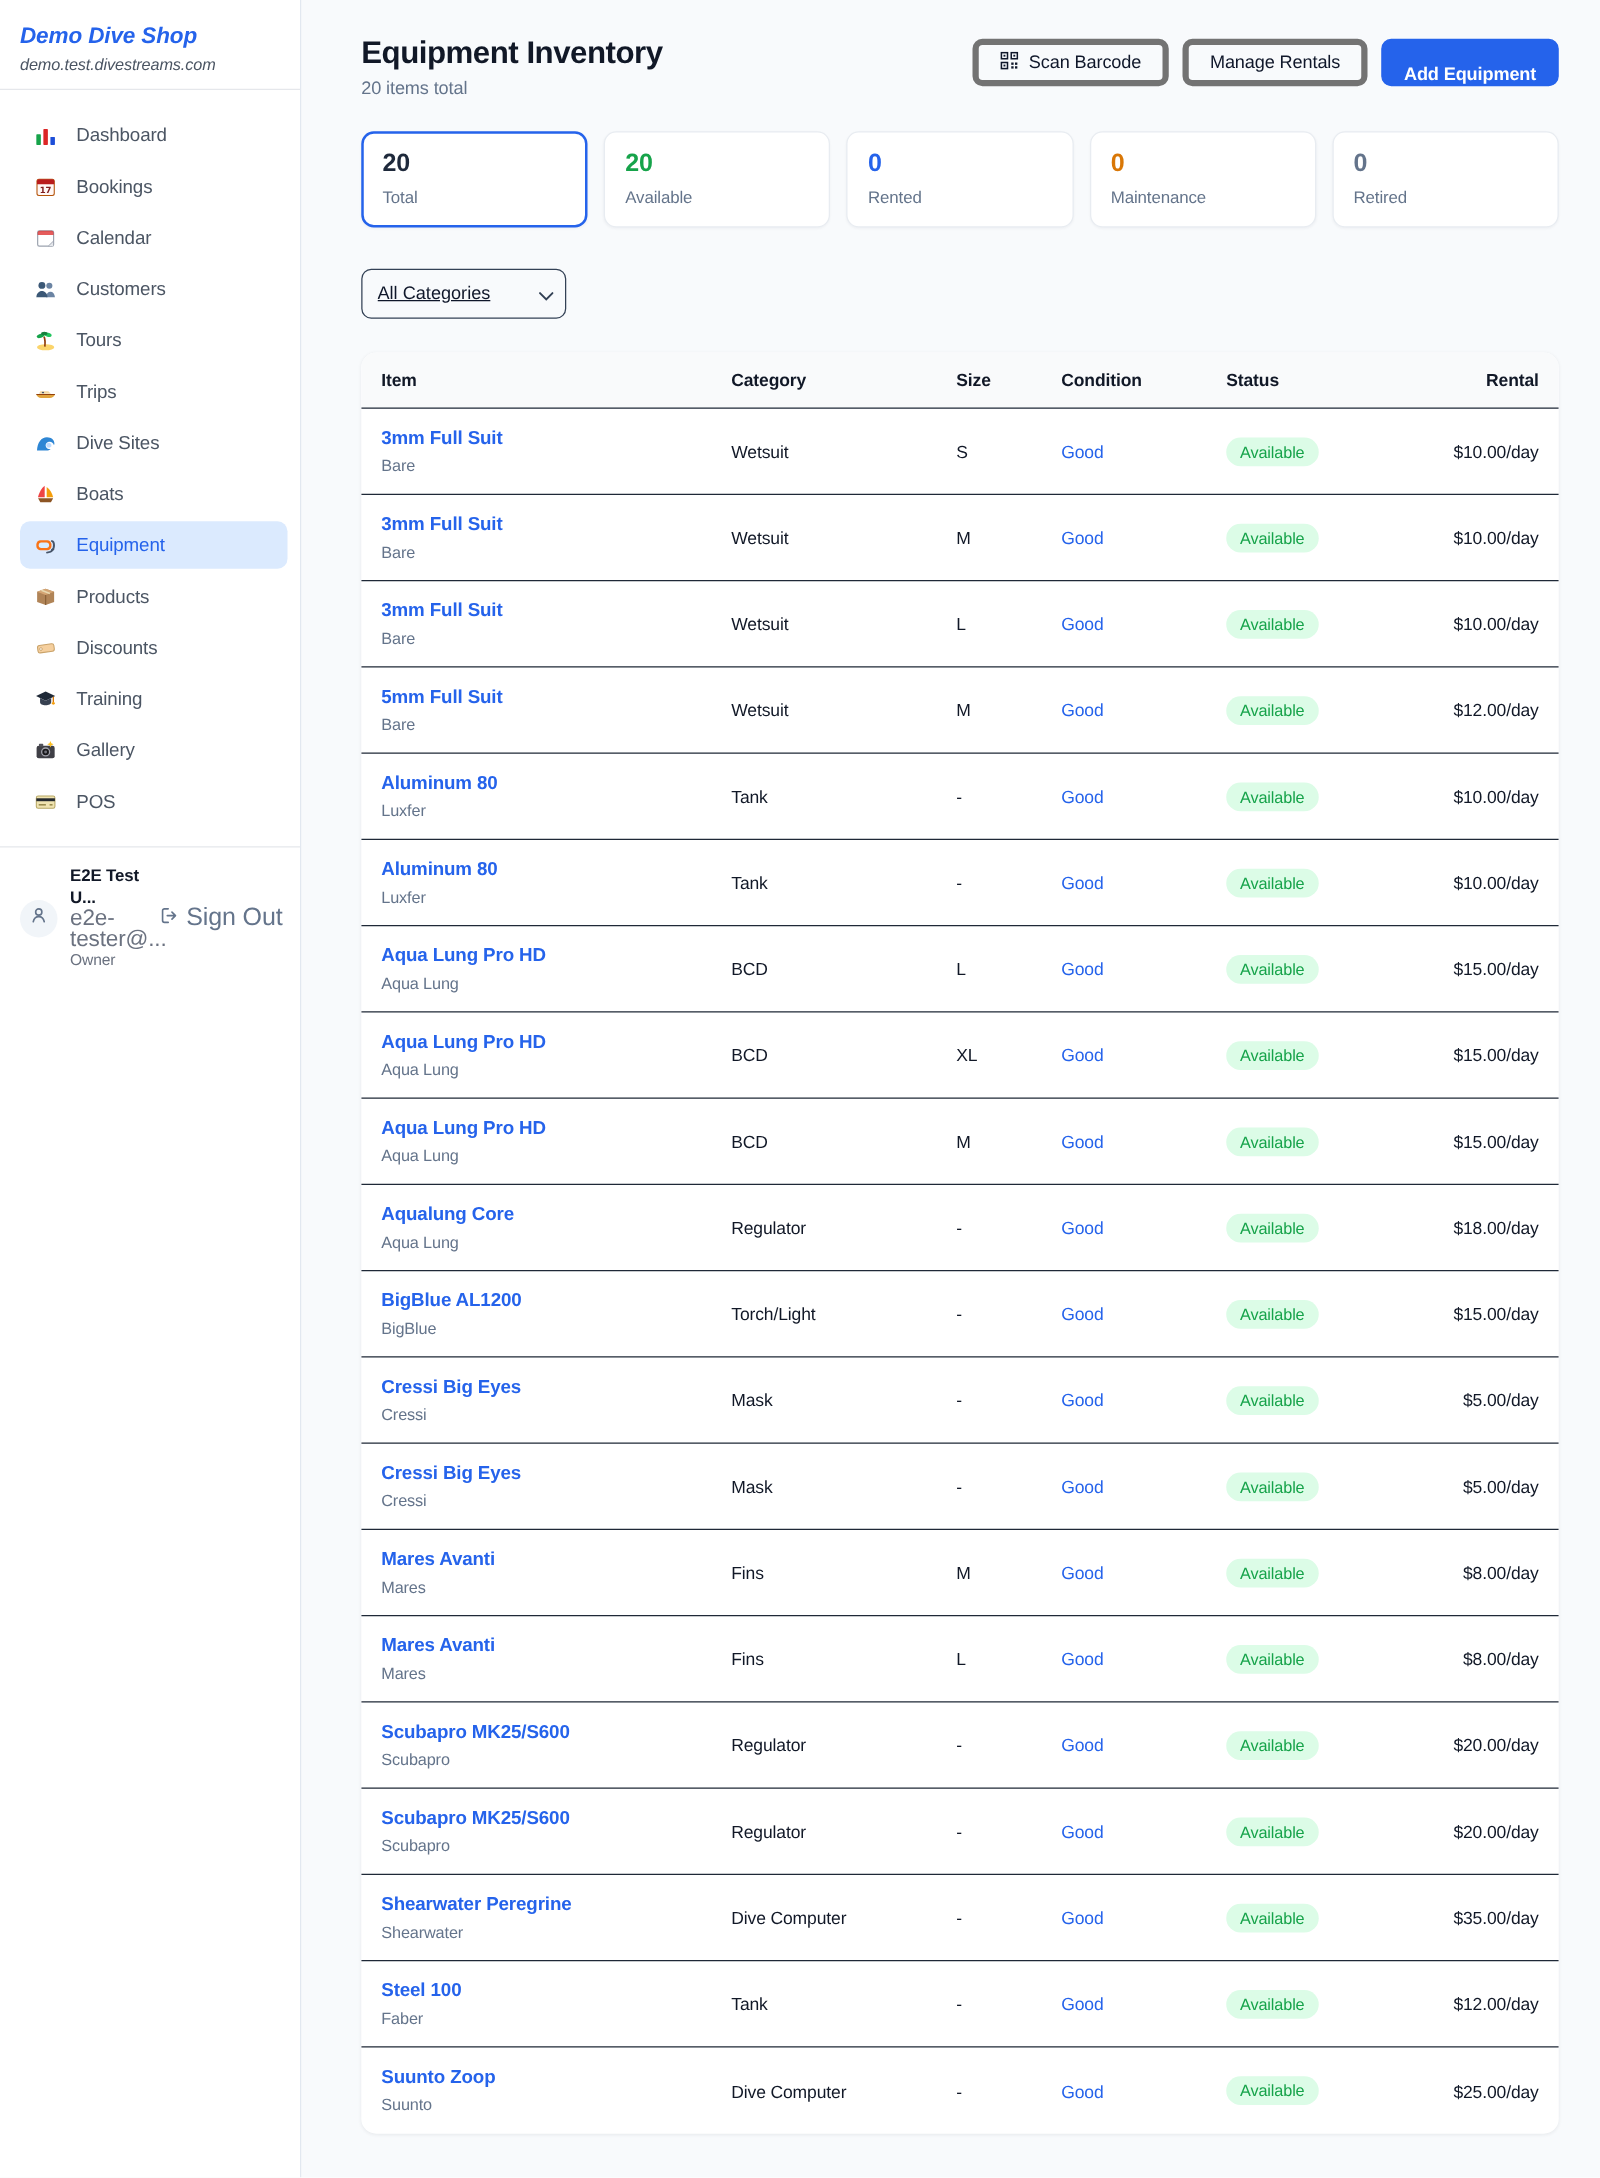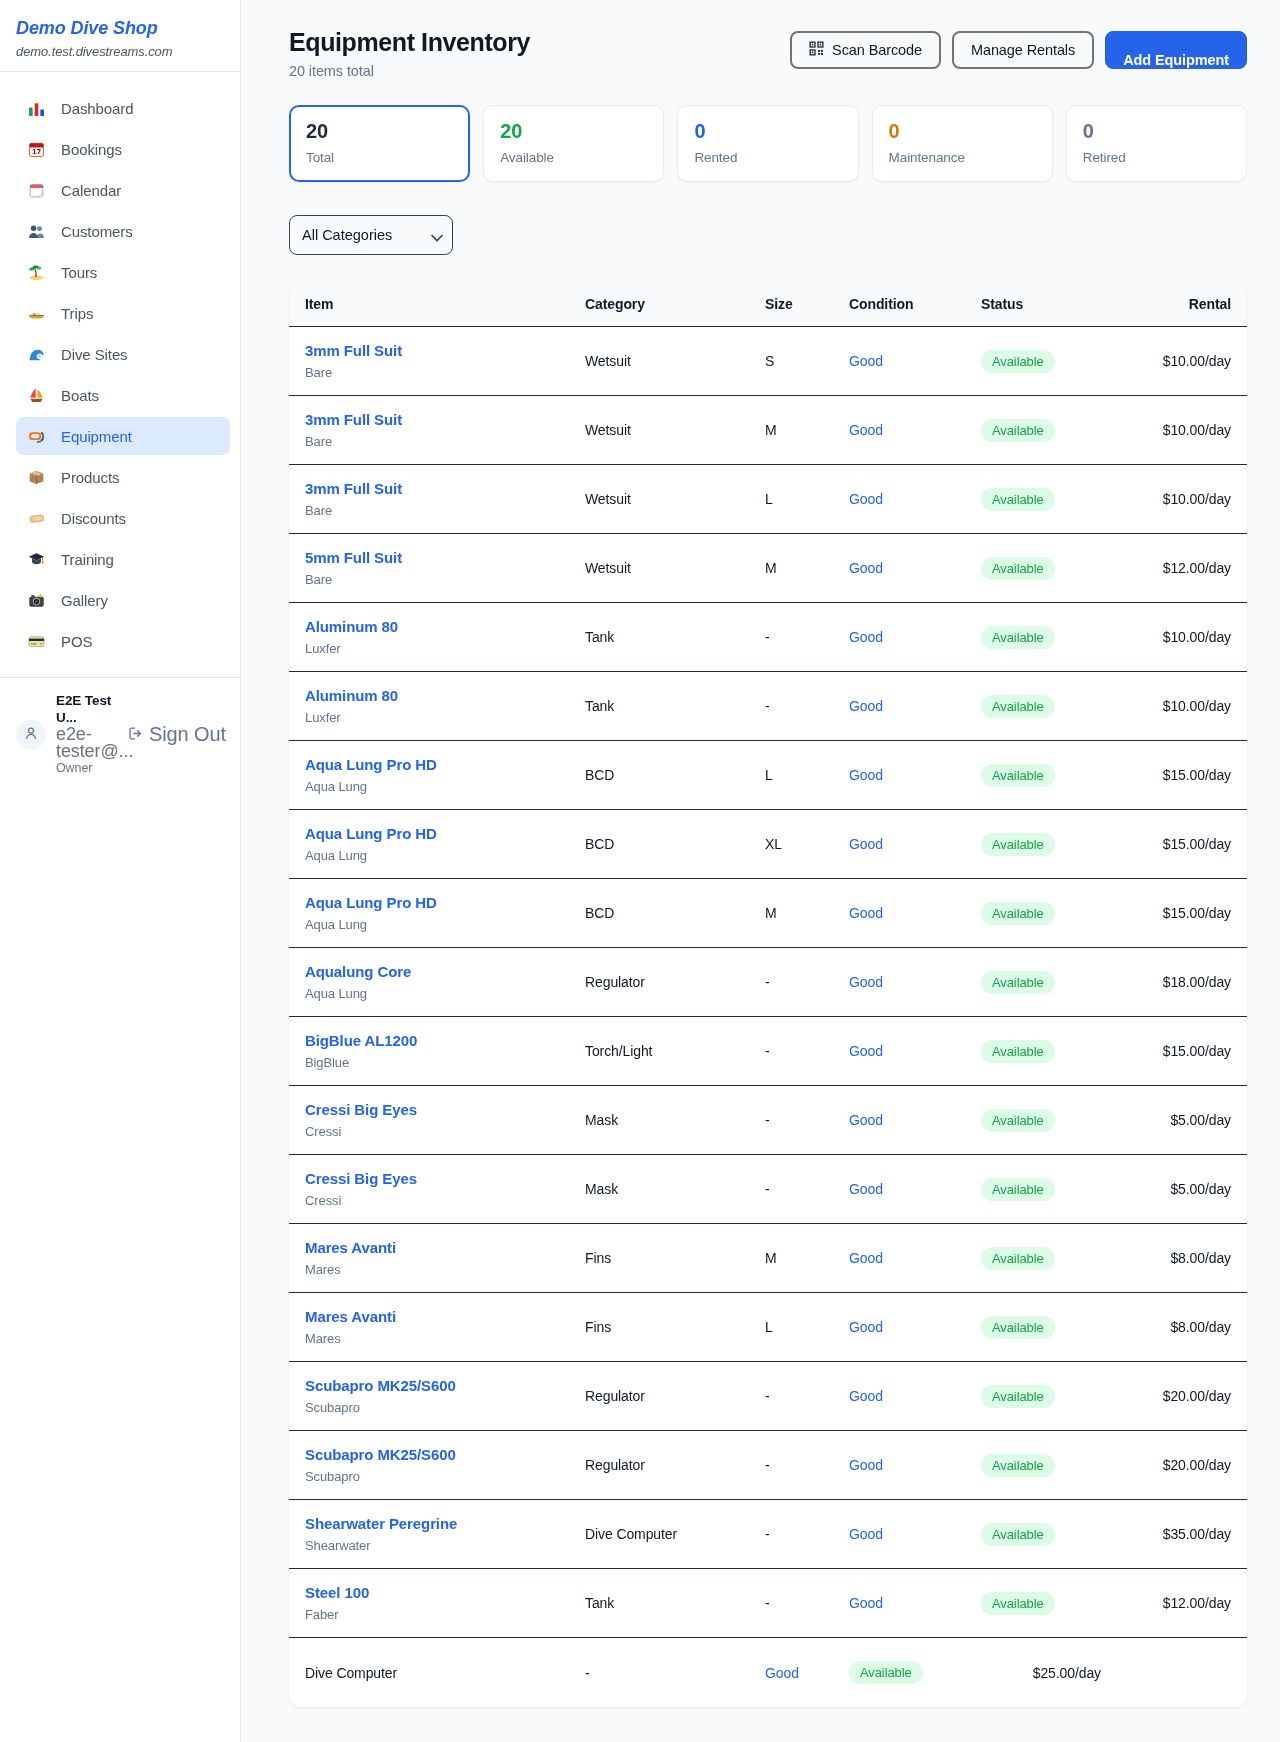--- a/index.html
+++ b/index.html
@@ -42,21 +42,21 @@
   .main { flex:1; padding:28px 33px 0 48px; }
   .page-header { display:flex; justify-content:space-between; align-items:flex-start; }
   .page-title { font-size:25px; font-weight:bold; color:#111827; letter-spacing:-0.4px; }
   .page-subtitle { font-size:14.5px; color:#64748b; margin-top:6px; }
   .actions { display:flex; gap:11px; align-items:center; padding-top:3px; }
   .btn {
     height:38px; border-radius:8px; font-size:14.5px; font-weight:500;
     display:inline-flex; align-items:center; gap:8px; padding:0 17px;
     cursor:pointer; font-family:inherit; letter-spacing:-0.1px;
   }
-  .btn-outline { background:transparent; border:2px solid #737373; color:#0f172a; }
+  .btn-outline { background:transparent; border:5px solid #737373; color:#0f172a; }
   .btn-primary { background:#2563eb; border:1px solid #2563eb; color:#ffffff; font-weight:600;align-items:flex-end; }
   
   .stats-row { display:flex; gap:13px; margin-top:26px; }
   .stat-card {
     flex:1; height:77px; background:#ffffff; border:1px solid #e8ecf1;
     border-radius:10px; padding:13px 16px; box-shadow:0 1px 2px rgba(15,23,42,.04);
     cursor:pointer;
   }
   .stat-card.selected { border:2px solid #2563eb; padding:12px 15px; }
   .stat-value { font-size:20px; font-weight:bold; line-height:24px; }
@@ -67,21 +67,21 @@
   .filter-row { display:flex; gap:16px; margin-top:33px; }
   .search-input {
     flex:1; height:40px; border:1px solid #334155; border-radius:8px;
     padding:0 14px; font-size:15px; font-family:inherit; background:#f8fafc; color:#0f172a;
   }
   .search-input::placeholder { color:#94a3b8; }
   .select-wrap { position:relative; width:164px; flex:none; }
   .cat-select {
     width:100%; height:40px; border:1px solid #334155; border-radius:8px;
     background:#f8fafc; font-size:14.5px; font-family:inherit; color:#0f172a;
-    padding:0 28px 0 12px; appearance:none; -webkit-appearance:none; cursor:pointer;
+    padding:0 28px 0 12px; appearance:none; -webkit-appearance:none; cursor:pointer;text-decoration:underline;
   }
   .select-chevron { position:absolute; right:10px; top:13px; pointer-events:none; }
   
   .table-card {
     margin-top:27px; background:#ffffff; border-radius:12px;
     box-shadow:0 1px 3px rgba(15,23,42,.07); overflow:hidden;
   }
   .tgrid { display:grid; grid-template-columns:280px 180px 84px 132px 120px 1fr; align-items:center; }
   .thead { height:45px; background:#f9fafb; border-bottom:1px solid #1f2937; padding:0 16px; }
   .th { font-size:14px; font-weight:bold; color:#111827; }
@@ -620,20 +620,24 @@
     <div class="cell">Tank</div>
     <div class="cell">-</div>
     <div class="cell cond">Good</div>
     <div>
       <span class="badge">Available</span>
     </div>
     <div class="rental">$12.00/day</div>
   </div>
 
   <div class="tgrid trow">
+    <div>
+      <a class="item-link">Suunto Zoop</a>
+      <div class="item-sub">Suunto</div>
+    </div>
     <div class="cell">Dive Computer</div>
     <div class="cell">-</div>
     <div class="cell cond">Good</div>
     <div>
       <span class="badge">Available</span>
     </div>
     <div class="rental">$25.00/day</div>
   </div>
 </div>
   </div>

